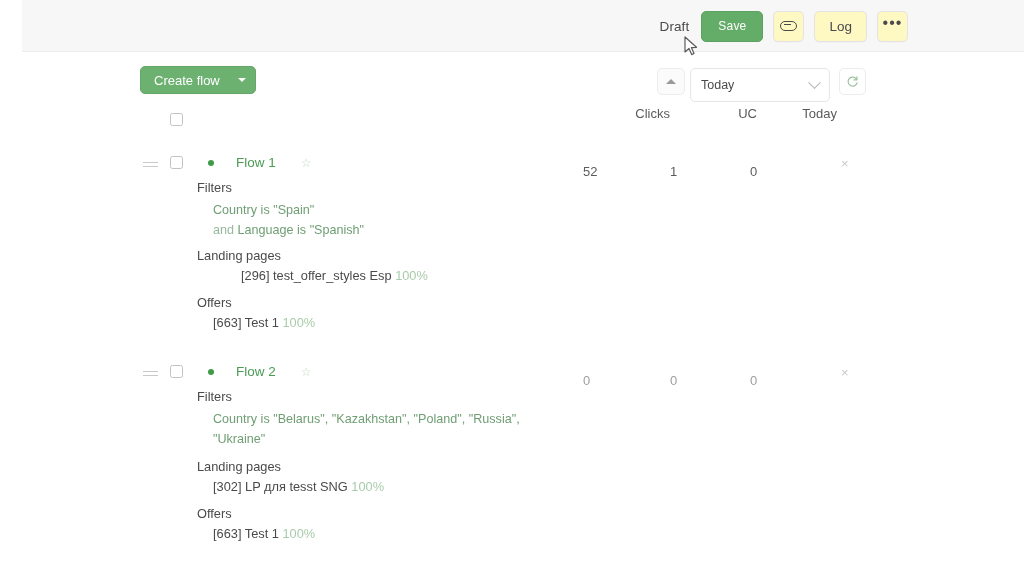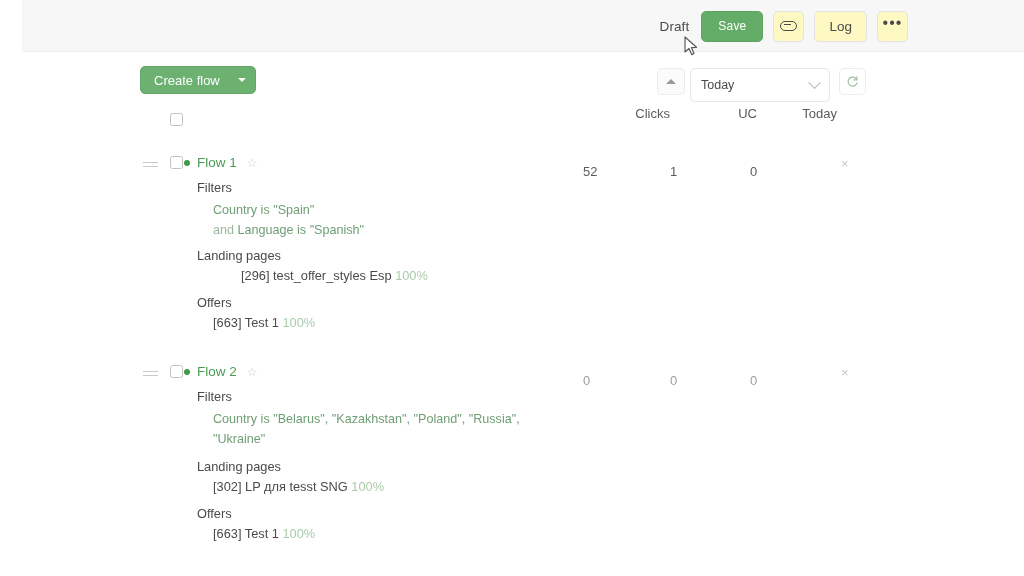--- a/index.html
+++ b/index.html
@@ -237,24 +237,24 @@
   }
   .drag i {
     display: block;
     height: 0;
     border-top: 1.4px solid #c9c9c9;
     margin-bottom: 3px;
   }
   .cb-row { position: absolute; left: 170px; }
   .flow-title {
     position: absolute;
-    left: 184px;
-    display: flex;
-    align-items: center;
-    gap: 7px;
+    left: 208px;
+    display: flex;
+    align-items: center;
+    gap: 22px;
     font-size: 13.5px;
     color: #4b9b55;
     cursor: pointer;
   }
   .gdot {
     width: 6px; height: 6px;
     border-radius: 50%;
     background: #3f9a49;
     display: inline-block;
   }

